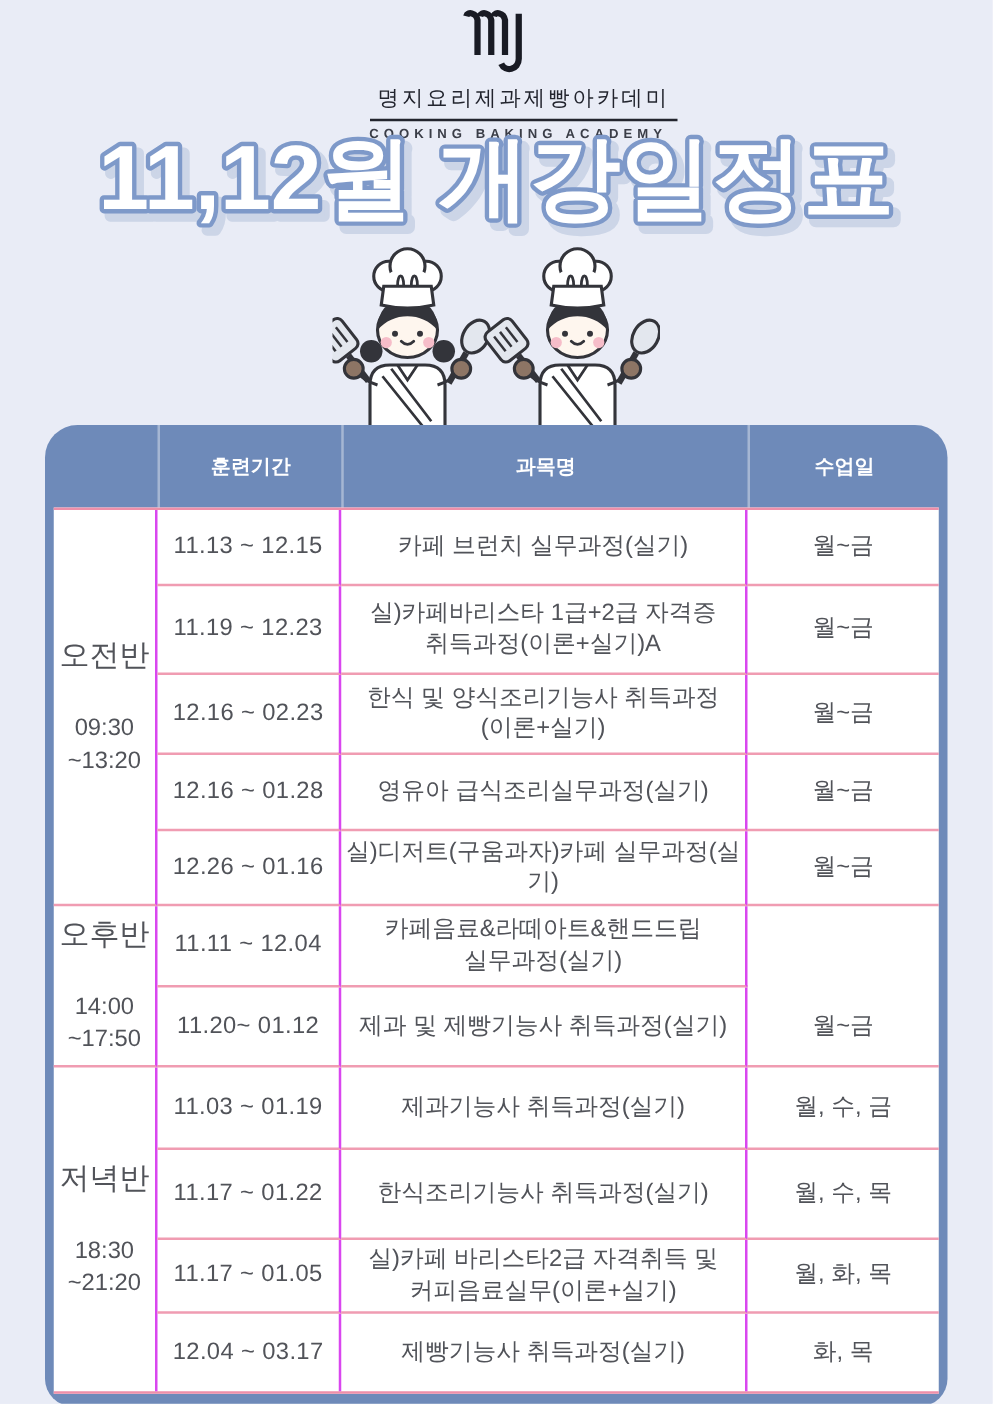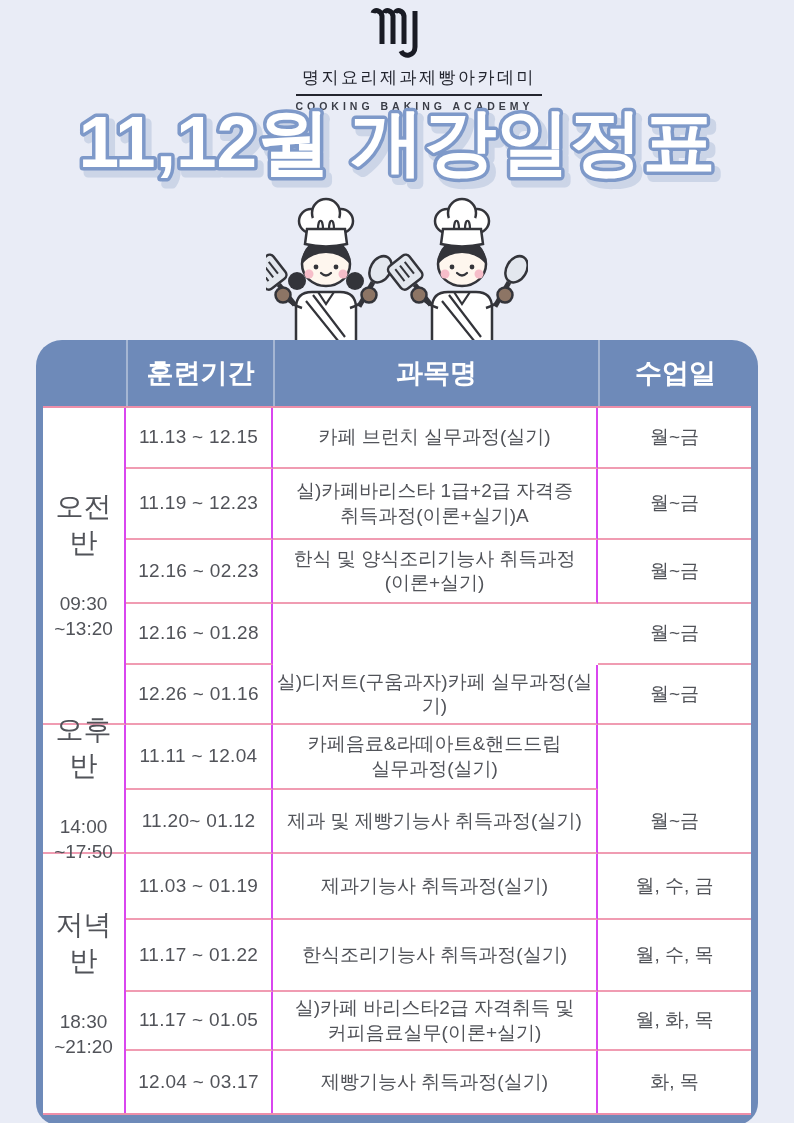--- a/index.html
+++ b/index.html
@@ -17,34 +17,34 @@
   .title-shadow{font-size:73px;font-weight:bold;paint-order:stroke;stroke-linejoin:round;}
   .title-main{font-size:73px;font-weight:bold;paint-order:stroke;stroke-linejoin:round;}
 
   
   .chefs{position:absolute;top:196px;left:50%;transform:translateX(-50%);}
 
   
   .table-wrap{position:absolute;left:36px;top:340px;width:722px;box-sizing:border-box;
     background:#6e8ab9;border-radius:26px 26px 22px 22px;padding:0 7px 10px 7px;}
   .thead{display:grid;grid-template-columns:83px 147px 325px 1fr;height:66px;
-    color:#ffffff;font-size:27px;font-weight:700;}
+    color:#ffffff;font-size:16px;font-weight:700;}
   .thead .h{height:100%;display:flex;align-items:center;justify-content:center;}
   .thead .h.sep{border-left:2px solid rgba(255,255,255,.38);}
   .tbody{display:grid;grid-template-columns:83px 147px 325px 1fr;
     grid-template-rows:61px 71px 64px 61px 60px 65px 64px 66px 72px 59px 62px;
     background:#ffffff;border-top:2.5px solid #ee8fa9;border-bottom:2.5px solid #ee8fa9;}
   .cell{display:flex;align-items:center;justify-content:center;text-align:center;
     font-size:19px;color:#515359;line-height:1.28;box-sizing:border-box;}
   .pre{white-space:pre-line;}
   .vline{border-right:2px solid #d946ef;}
   .hline{border-bottom:2.5px solid #f09cb2;}
   .period{letter-spacing:.3px;}
   .group-cell{flex-direction:column;}
-  .group-label{font-size:28px;}
+  .group-label{font-size:24px;}
   .group-time{margin-top:30px;white-space:pre-line;text-align:center;line-height:1.35;}
 </style>
 </head>
 <body>
 
 <div class="page">
 
   <div class="brand">
     <svg width="90" height="56" viewBox="0 0 90 56">
       <g fill="none" stroke="#191b24" stroke-width="5">
@@ -153,20 +153,21 @@
       <div class="cell pre vline hline" style="grid-column:3;grid-row:2">실)카페바리스타 1급+2급 자격증
 취득과정(이론+실기)A</div>
       <div class="cell hline" style="grid-column:4;grid-row:2">월~금</div>
 
       <div class="cell period vline hline" style="grid-column:2;grid-row:3">12.16 ~ 02.23</div>
       <div class="cell pre vline hline" style="grid-column:3;grid-row:3">한식 및 양식조리기능사 취득과정
 (이론+실기)</div>
       <div class="cell hline" style="grid-column:4;grid-row:3">월~금</div>
 
       <div class="cell period vline hline" style="grid-column:2;grid-row:4">12.16 ~ 01.28</div>
+      <div class="cell pre vline hline" style="grid-column:3;grid-row:4">영유아 급식조리실무과정(실기)</div>
       <div class="cell hline" style="grid-column:4;grid-row:4">월~금</div>
 
       <div class="cell period vline hline" style="grid-column:2;grid-row:5">12.26 ~ 01.16</div>
       <div class="cell pre vline hline" style="grid-column:3;grid-row:5">실)디저트(구움과자)카페 실무과정(실기)</div>
       <div class="cell hline" style="grid-column:4;grid-row:5">월~금</div>
 
       <div class="cell period vline hline" style="grid-column:2;grid-row:6">11.11 ~ 12.04</div>
       <div class="cell pre vline hline" style="grid-column:3;grid-row:6">카페음료&amp;라떼아트&amp;핸드드립
 실무과정(실기)</div>
 

